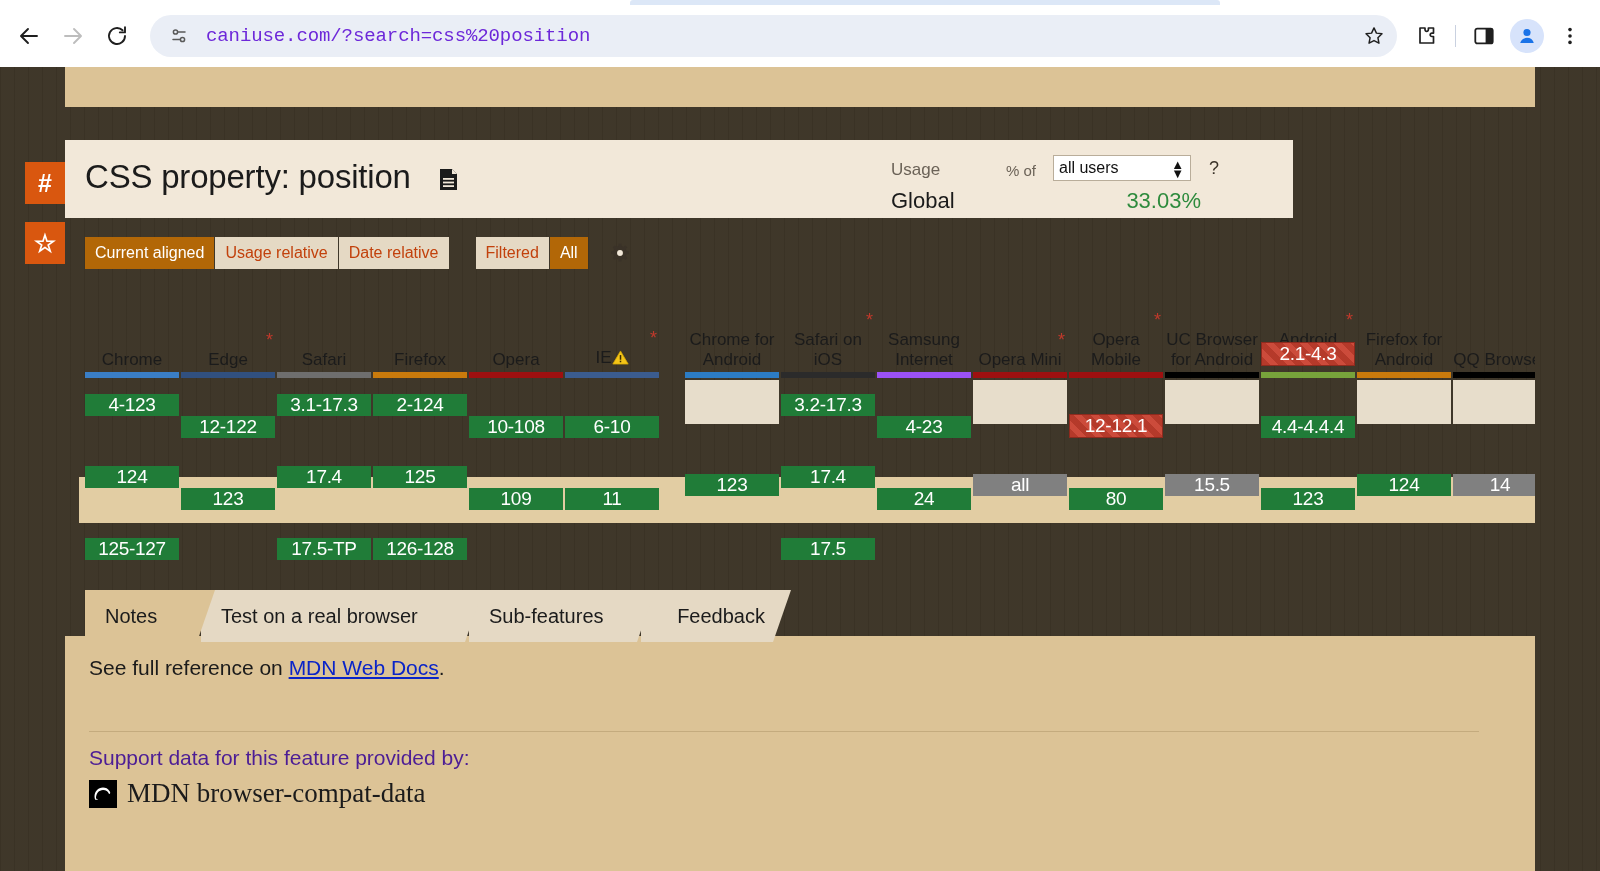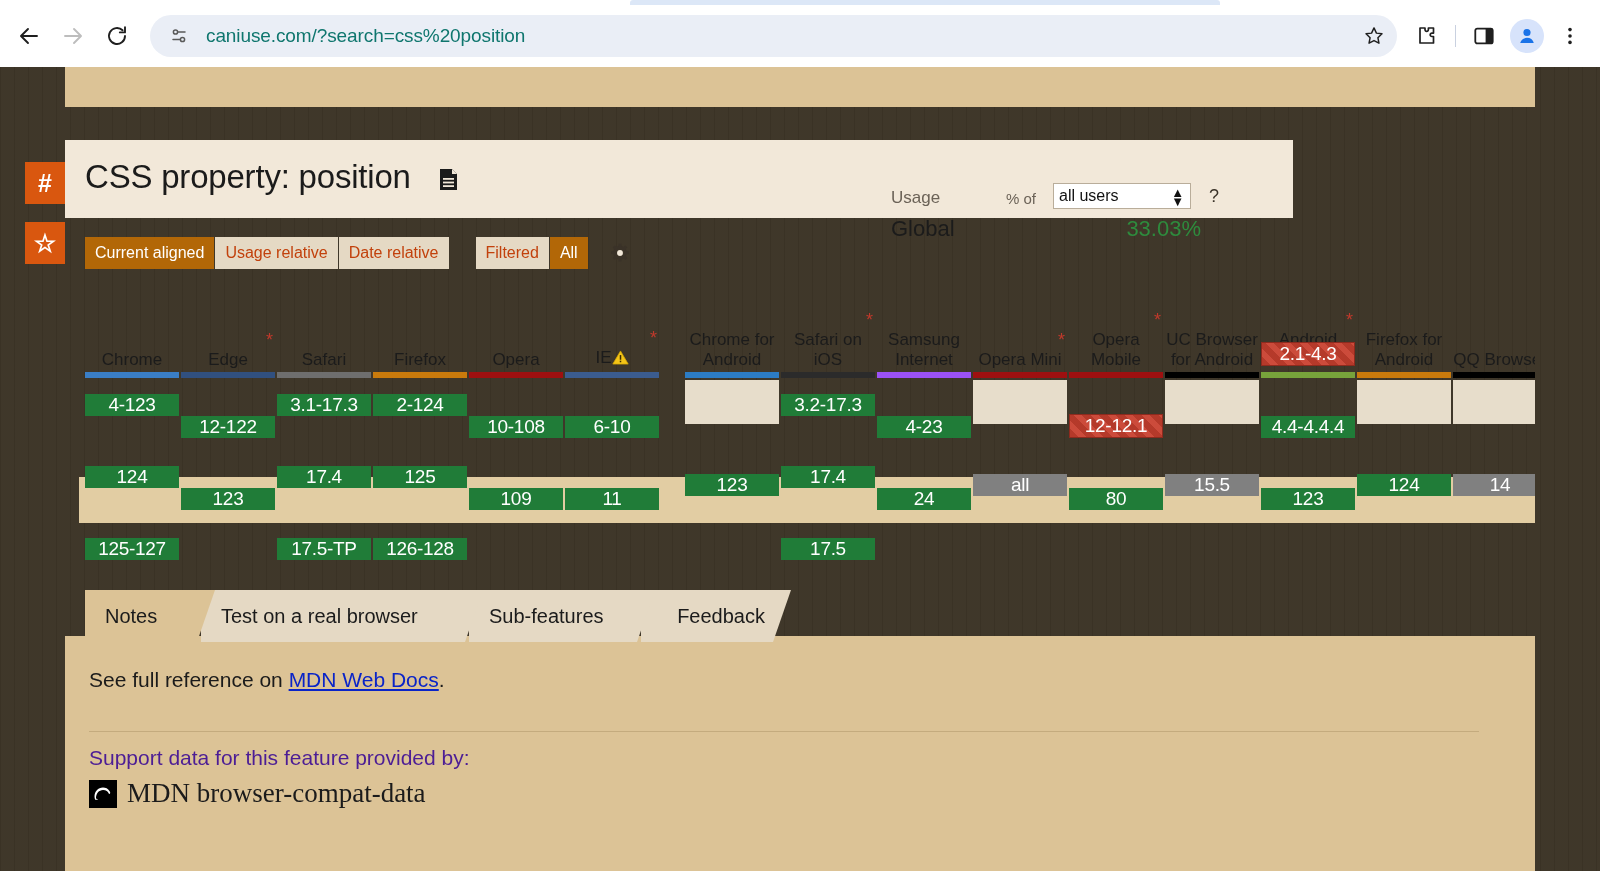--- a/index.html
+++ b/index.html
@@ -37,22 +37,22 @@
     background: #eaeef6; border-radius: 21px;
     display: flex; align-items: center; padding: 0 12px;
     position: relative;
   }
   #site-info-button {
     width: 30px; height: 30px; border-radius: 50%;
     display: flex; align-items: center; justify-content: center;
     flex: 0 0 auto; margin-left: 2px; cursor: pointer;
   }
   #url-text {
-    margin-left: 12px; font-size: 19px; color: #0f766e;
-    font-family: Liberation Sans, sans-serif; letter-spacing: -0.1px;
+    margin-left: 12px; font-size: 19px; color: #6d28d9;
+    font-family: Liberation Mono, monospace; letter-spacing: -0.1px;
     white-space: nowrap; overflow: hidden;
   }
   #bookmark-star-button {
     position: absolute; right: 8px; top: 6px;
     width: 30px; height: 30px; border-radius: 50%;
     display: flex; align-items: center; justify-content: center; cursor: pointer;
   }
   .tb-icon-btn {
     width: 40px; height: 40px; border-radius: 50%; flex: 0 0 auto;
     display: flex; align-items: center; justify-content: center; cursor: pointer;
@@ -113,21 +113,21 @@
     position: absolute; left: 20px; top: 18px;
     font-size: 33px; color: #1b1b1b; font-weight: 400;
     letter-spacing: -0.2px; white-space: nowrap;
   }
   #title-doc-icon {
     position: absolute; left: 374px; top: 28px; width: 19px; height: 23px;
     cursor: pointer;
   }
 
   #usage-block {
-    position: absolute; right: 22px; top: 12px; width: 400px; height: 62px; margin-top: 28px;
+    position: absolute; right: 22px; top: 12px; width: 400px; height: 62px;
   }
   #usage-label {
     position: absolute; left: 20px; top: 8px;
     font-size: 17px; color: #6b6257;
   }
   #pct-of-label {
     position: absolute; left: 135px; top: 10px;
     font-size: 15px; color: #6b6257;
   }
   #audience-select {
@@ -245,21 +245,21 @@
     position: absolute; left: 0; top: 496px; width: 1470px; height: 6px;
     background: #dcc396;
   }
 
   
   #notes-panel {
     position: absolute; left: 65px; top: 569px; width: 1470px; height: 262px;
     background: #dcc396;
   }
   #notes-text {
-    position: absolute; left: 24px; top: 32px;
+    position: absolute; left: 24px; top: 20px;
     font-size: 21px; color: #1b1b1b;
   }
   #mdn-link {
     color: #0a24c8; text-decoration: underline; cursor: pointer;
   }
   #notes-divider {
     position: absolute; left: 24px; top: 95px; width: 1390px; height: 1px;
     background: #c4ab7e;
   }
   #support-credit-label {

